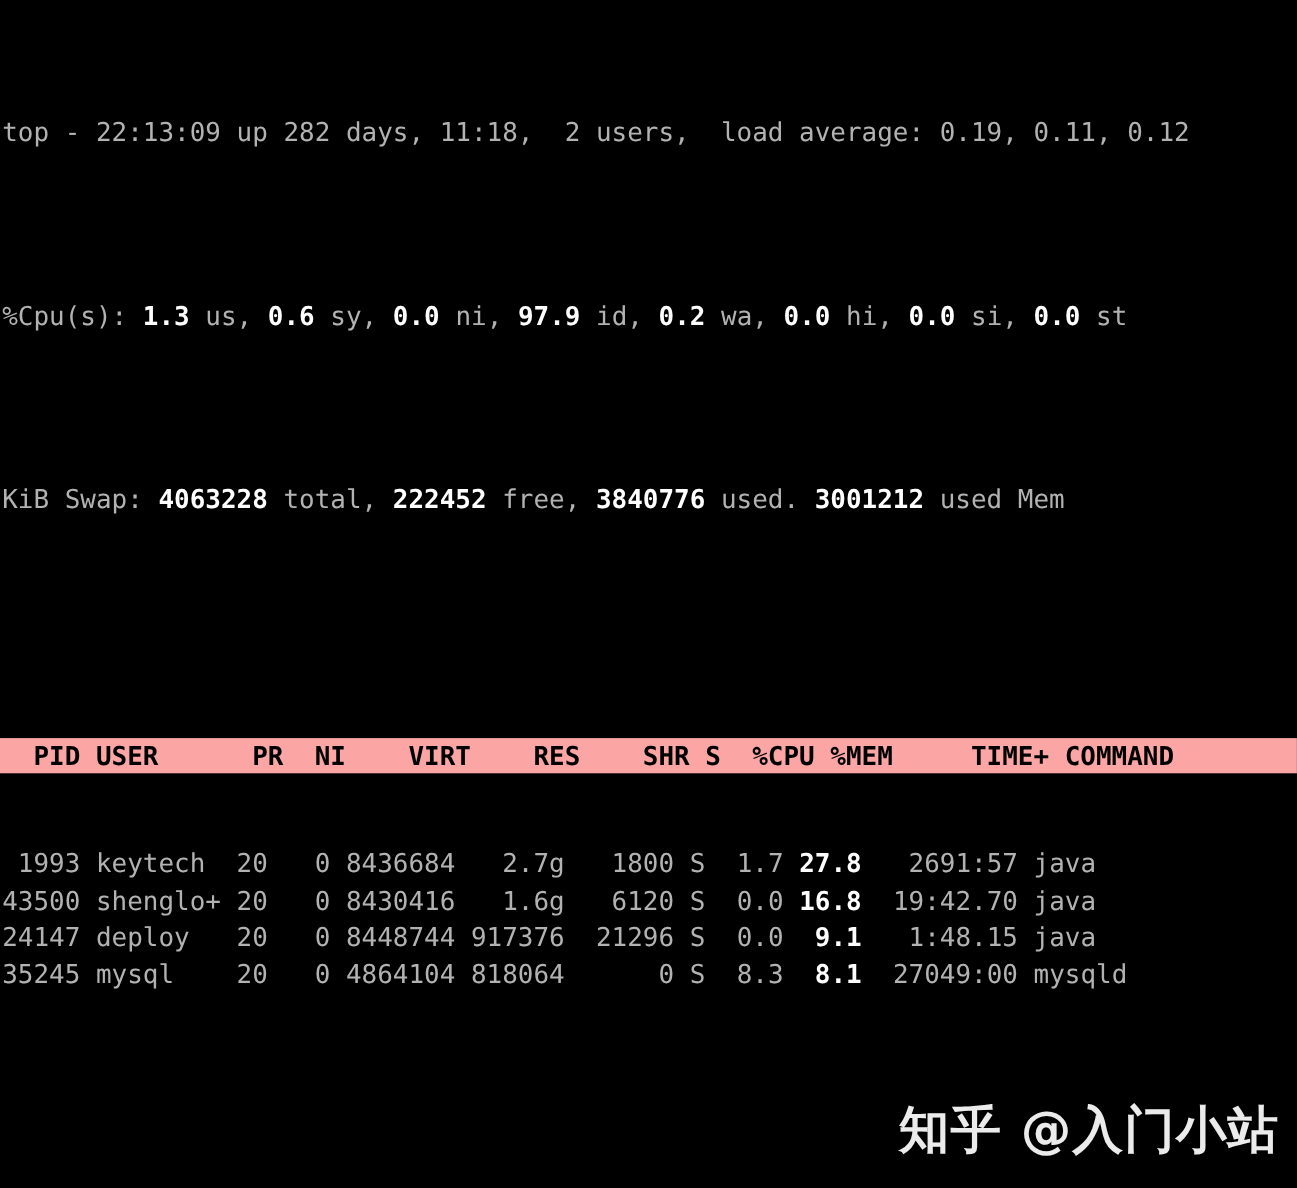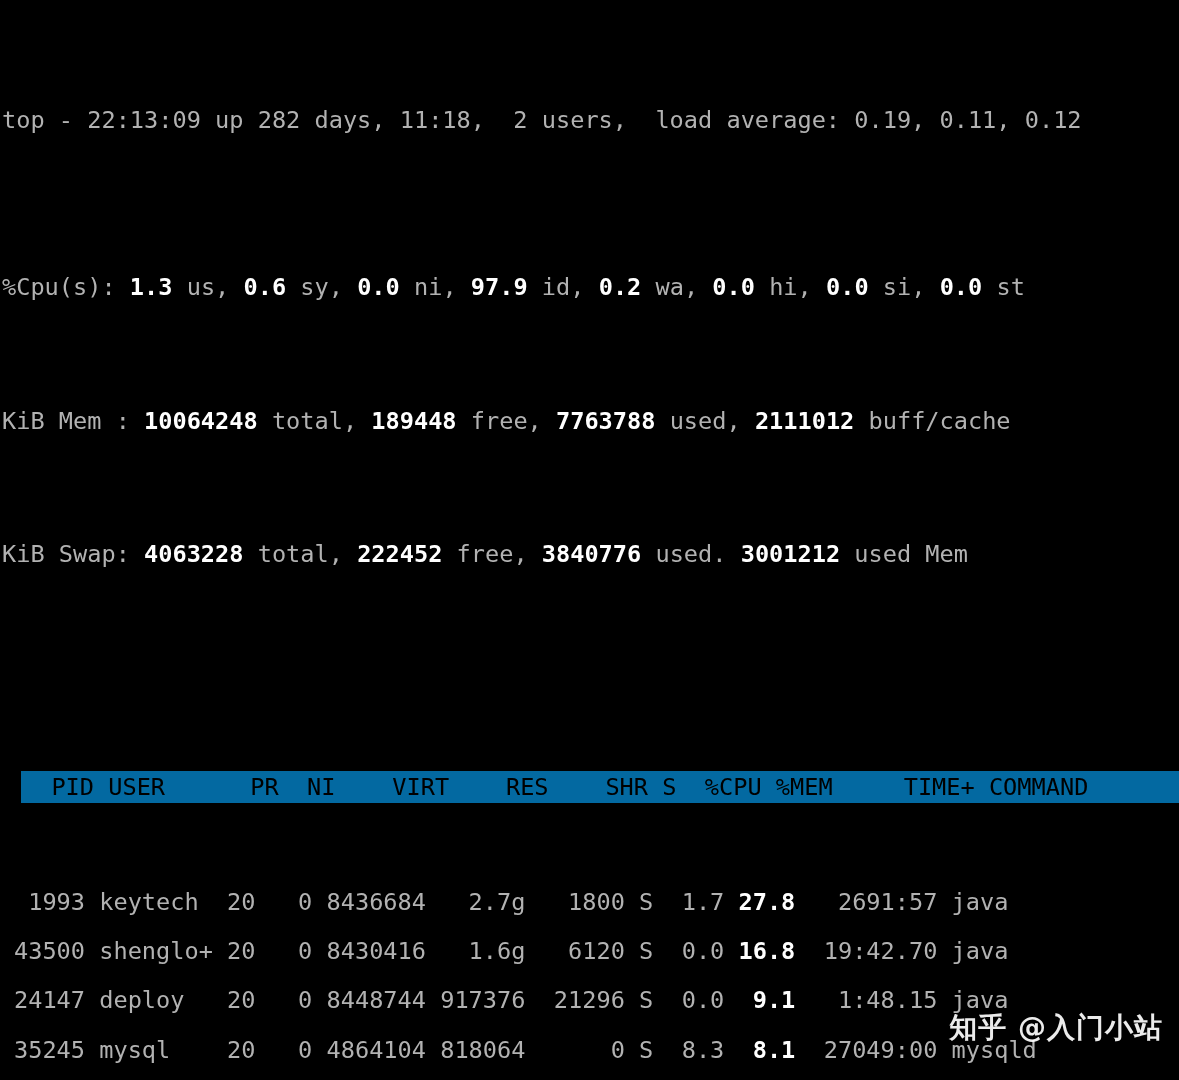--- a/index.html
+++ b/index.html
@@ -41,70 +41,67 @@
   .hi   { color: #ffffff; font-weight: bold; }
 
   
   .gap { height: 32px; }
 
   
   .proc-table {
     white-space: pre;
   }
   .col-head {
-    background: #0369a1;
+    background: #fca5a5;
     color: #000000;
-    font-weight: normal;
+    font-weight: bold;
     white-space: pre;
     height: 32px;
     line-height: 32px;
     padding-left: 2px;
-    margin-left: 21px;
   }
   .row {
     white-space: pre;
     height: 33.4px;
     line-height: 33.4px;
-    padding-left: 14px;
+    padding-left: 2px;
     color: #b2b2b2;
-    margin-top: 16px;
   }
   .row .mem {
     color: #ffffff;
     font-weight: bold;
   }
 
   
   .watermark {
     position: absolute;
     right: 16px;
     bottom: 36px;
     color: #ffffff;
     font-family: "DejaVu Sans", "Liberation Sans", sans-serif;
-    font-size: 28px;
+    font-size: 46px;
     font-weight: bold;
     letter-spacing: 1px;
     opacity: 0.92;
     pointer-events: none;
     white-space: nowrap;
   }
 </style>
 </head>
 <body>
 
 <div class="screen">
 
   <div class="summary">
 
     <div class="line"><span class="dim">top - 22:13:09 up 282 days, 11:18,  2 users,  load average: 0.19, 0.11, 0.12</span></div>
 
 
     <div class="line"><span class="dim">%Cpu(s): </span><span class="hi">1.3</span><span class="dim"> us, </span><span class="hi">0.6</span><span class="dim"> sy, </span><span class="hi">0.0</span><span class="dim"> ni, </span><span class="hi">97.9</span><span class="dim"> id, </span><span class="hi">0.2</span><span class="dim"> wa, </span><span class="hi">0.0</span><span class="dim"> hi, </span><span class="hi">0.0</span><span class="dim"> si, </span><span class="hi">0.0</span><span class="dim"> st</span></div>
 
-    <div class="line"><span class="dim">KiB Mem : </span><span class="hi">10064248</span><span class="dim"> total, </span><span class="hi">189448</span><span class="dim"> free, </span><span class="hi">7763788</span><span class="dim"> used, </span><span class="hi">2111012</span><span class="dim"> buff/cache</span></div>
 
     <div class="line"><span class="dim">KiB Swap: </span><span class="hi">4063228</span><span class="dim"> total, </span><span class="hi">222452</span><span class="dim"> free, </span><span class="hi">3840776</span><span class="dim"> used. </span><span class="hi">3001212</span><span class="dim"> used Mem</span></div>
 
   </div>
 
   <div class="gap"></div>
 
   <div class="proc-table">
     <div class="col-head">  PID USER      PR  NI    VIRT    RES    SHR S  %CPU %MEM     TIME+ COMMAND</div>
     <div id="rows"><div class="row"><span> 1993</span><span> keytech  </span><span>20</span><span>   0</span><span> 8436684</span><span>   2.7g</span><span>   1800</span><span> S</span><span>  1.7</span><span class="mem"> 27.8</span><span>   2691:57</span><span> java</span></div><div class="row"><span>43500</span><span> shenglo+ </span><span>20</span><span>   0</span><span> 8430416</span><span>   1.6g</span><span>   6120</span><span> S</span><span>  0.0</span><span class="mem"> 16.8</span><span>  19:42.70</span><span> java</span></div><div class="row"><span>24147</span><span> deploy   </span><span>20</span><span>   0</span><span> 8448744</span><span> 917376</span><span>  21296</span><span> S</span><span>  0.0</span><span class="mem">  9.1</span><span>   1:48.15</span><span> java</span></div><div class="row"><span>35245</span><span> mysql    </span><span>20</span><span>   0</span><span> 4864104</span><span> 818064</span><span>      0</span><span> S</span><span>  8.3</span><span class="mem">  8.1</span><span>  27049:00</span><span> mysqld</span></div></div>

